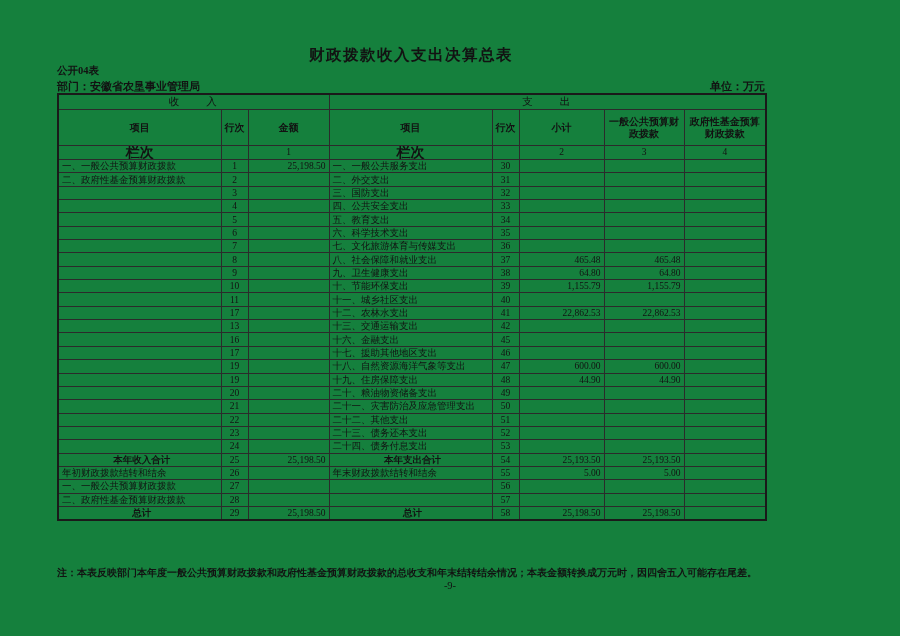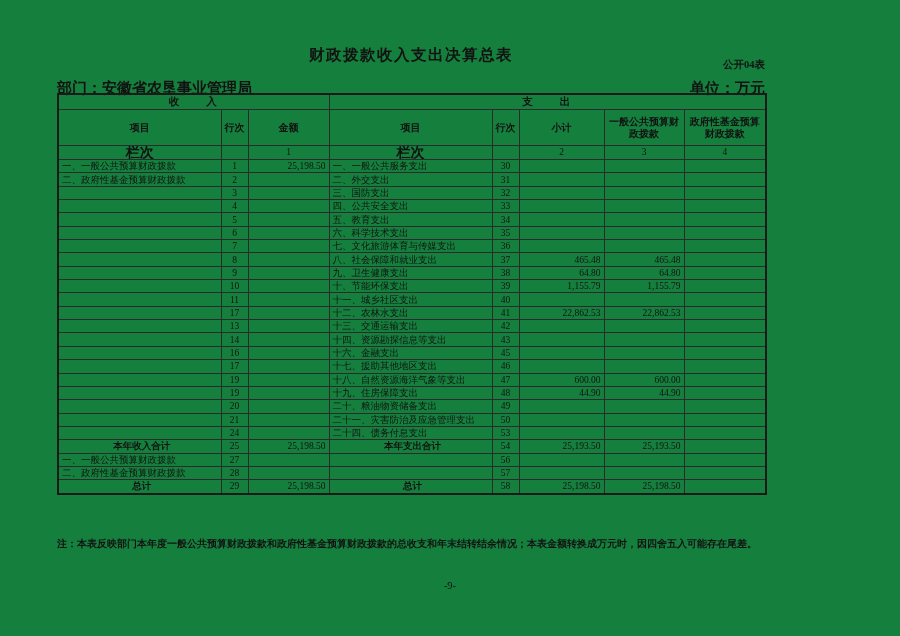--- a/index.html
+++ b/index.html
@@ -5,51 +5,51 @@
   html, body { margin:0; padding:0; background:#ffffff; }
   .page {
     position:relative; width:900px; height:636px; background:#15803d;
     font-family:"Liberation Serif","DejaVu Serif",serif; color:#121212; overflow:hidden;
   }
   .title {
     position:absolute; top:45px; left:57px; width:708px; text-align:center;
     font-size:15.5px; font-weight:700; letter-spacing:1.5px;
   }
   .form-no {
-    position:absolute; top:58px; left:57px; width:708px; text-align:right;
+    position:absolute; top:64px; left:57px; width:708px; 
     font-size:10.5px; font-weight:700;
   }
   .meta {
     position:absolute; top:79px; left:57px; width:708px;
     display:flex; justify-content:space-between;
-    font-size:15px; font-weight:700;
+    font-size:11px; font-weight:700;
   }
   table.budget {
     position:absolute; top:93px; left:57px; width:708px;
     border-collapse:collapse; table-layout:fixed;
     border:2px solid #1a1a1a;
   }
   .budget th, .budget td {
     border:1px solid #2b2b2b; padding:0; overflow:hidden; white-space:nowrap;
     font-weight:normal;
   }
-  .budget th.sec { height:13px; font-size:10.5px; font-weight:700; letter-spacing:2px; text-align:center;margin-left:16px; }
+  .budget th.sec { height:13px; font-size:10.5px; font-weight:400; letter-spacing:2px; text-align:center;margin-left:16px; }
   .budget tr.colhead th {
     height:35px; font-size:10px; font-weight:700; text-align:center;
     white-space:normal; word-break:break-all; line-height:12px; padding:0 1px;
   }
   .budget tr.idx td { height:13px; font-size:9.5px; text-align:center; line-height:13px; }
   .budget tr.idx td.lab { font-weight:700; font-size:14px; }
   .budget tbody td { height:12.35px; font-size:9.5px; line-height:12px; }
   .budget td.item { text-align:left; padding-left:3px;margin-left:44px; }
   .budget td.item.c { text-align:center; font-weight:700; padding-left:4px; }
   .budget td.line { text-align:center; }
   .budget td.num { text-align:right; padding-right:3px; }
   .note {
-    position:absolute; top:537px; left:57px; width:800px;
+    position:absolute; top:566px; left:57px; width:800px;
     font-size:10px; font-weight:700;
   }
   .pageno {
     position:absolute; top:580px; left:0; width:900px; text-align:center;
     font-size:10.5px;
   }
 </style>
 </head>
 <body>
 
@@ -226,30 +226,20 @@
           <td class="line">13</td>
           <td class="num"></td>
           <td class="item">十三、交通运输支出</td>
           <td class="line">42</td>
           <td class="num"></td>
           <td class="num"></td>
           <td class="num"></td>
         </tr>
         <tr>
           <td class="item"></td>
-          <td class="line">14</td>
-          <td class="num"></td>
-          <td class="item">十四、资源勘探信息等支出</td>
-          <td class="line">43</td>
-          <td class="num"></td>
-          <td class="num"></td>
-          <td class="num"></td>
-        </tr>
-        <tr>
-          <td class="item"></td>
           <td class="line">16</td>
           <td class="num"></td>
           <td class="item">十六、金融支出</td>
           <td class="line">45</td>
           <td class="num"></td>
           <td class="num"></td>
           <td class="num"></td>
         </tr>
         <tr>
           <td class="item"></td>
@@ -296,39 +286,69 @@
           <td class="line">21</td>
           <td class="num"></td>
           <td class="item">二十一、灾害防治及应急管理支出</td>
           <td class="line">50</td>
           <td class="num"></td>
           <td class="num"></td>
           <td class="num"></td>
         </tr>
         <tr>
           <td class="item"></td>
+          <td class="line">22</td>
+          <td class="num"></td>
+          <td class="item">二十二、其他支出</td>
+          <td class="line">51</td>
+          <td class="num"></td>
+          <td class="num"></td>
+          <td class="num"></td>
+        </tr>
+        <tr>
+          <td class="item"></td>
+          <td class="line">23</td>
+          <td class="num"></td>
+          <td class="item">二十三、债务还本支出</td>
+          <td class="line">52</td>
+          <td class="num"></td>
+          <td class="num"></td>
+          <td class="num"></td>
+        </tr>
+        <tr>
+          <td class="item"></td>
           <td class="line">24</td>
           <td class="num"></td>
           <td class="item">二十四、债务付息支出</td>
           <td class="line">53</td>
           <td class="num"></td>
           <td class="num"></td>
           <td class="num"></td>
         </tr>
         <tr>
           <td class="item c">本年收入合计</td>
           <td class="line">25</td>
           <td class="num">25,198.50</td>
           <td class="item c">本年支出合计</td>
           <td class="line">54</td>
           <td class="num">25,193.50</td>
           <td class="num">25,193.50</td>
           <td class="num"></td>
         </tr>
         <tr>
+          <td class="item">年初财政拨款结转和结余</td>
+          <td class="line">26</td>
+          <td class="num"></td>
+          <td class="item">年末财政拨款结转和结余</td>
+          <td class="line">55</td>
+          <td class="num">5.00</td>
+          <td class="num">5.00</td>
+          <td class="num"></td>
+        </tr>
+        <tr>
           <td class="item">一、一般公共预算财政拨款</td>
           <td class="line">27</td>
           <td class="num"></td>
           <td class="item"></td>
           <td class="line">56</td>
           <td class="num"></td>
           <td class="num"></td>
           <td class="num"></td>
         </tr>
         <tr>

